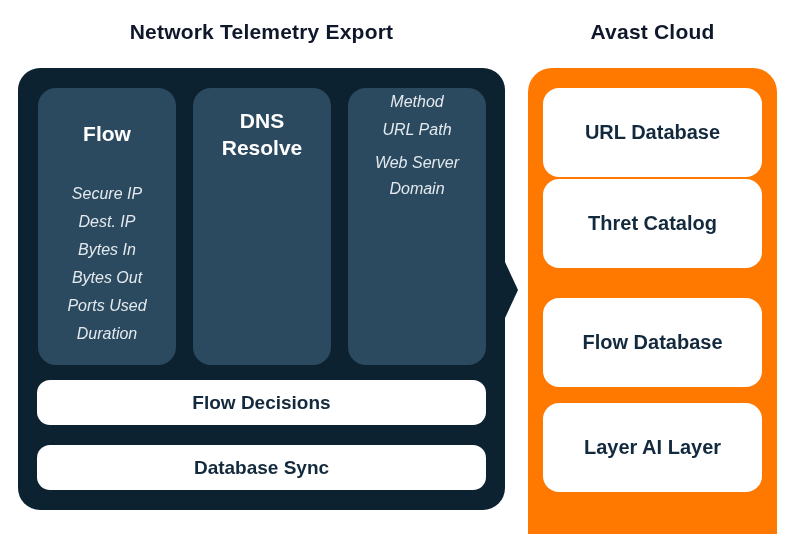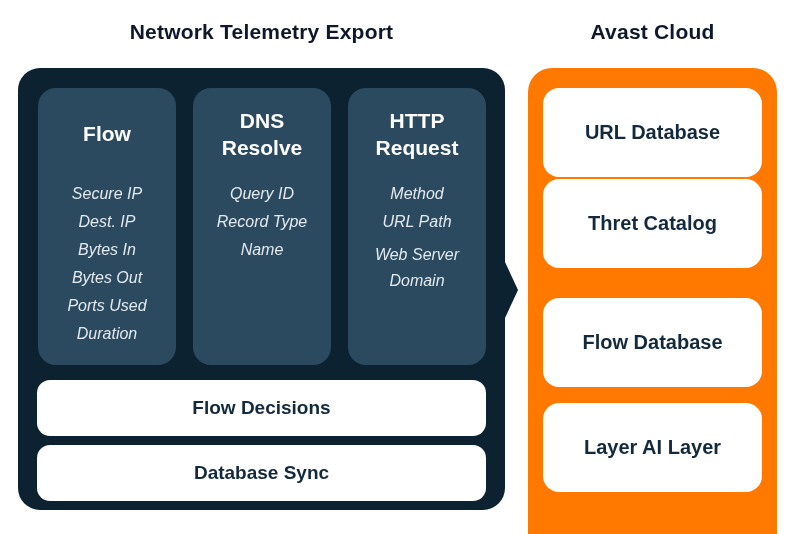--- a/index.html
+++ b/index.html
@@ -68,21 +68,21 @@
     line-height: 28px;
     color: #e3e9ee;
     padding: 0 10px;
   }
   .col-items .item { margin: 0; font-style: italic; }
   .col-items .gap-top { margin-top: 6px; line-height: 26px; }
 
   .bar {
     position: absolute;
     left: 19px;
-    width: 449px; height: 56px;
+    width: 449px; height: 45px;
     background: #ffffff;
     border-radius: 13px;
     display: flex;
     align-items: center;
     justify-content: center;
     font-size: 19px;
     font-weight: bold;
     color: #13293d;
   }
   .bar-1 { top: 312px; }
@@ -133,29 +133,23 @@
         <div class="item">Dest. IP</div>
         <div class="item">Bytes In</div>
         <div class="item">Bytes Out</div>
         <div class="item">Ports Used</div>
         <div class="item">Duration</div>
       </div>
     </div>
 
     <div class="col col-2">
       <div class="col-header">DNS Resolve</div>
-      <div class="col-items">
-        <div class="item">Query ID</div>
-        <div class="item">Record Type</div>
-        <div class="item">Name</div>
-      </div>
     </div>
 
     <div class="col col-3">
-      <div class="col-header">HTTP Request</div>
       <div class="col-items">
         <div class="item">Method</div>
         <div class="item">URL Path</div>
         <div class="item gap-top">Web Server Domain</div>
       </div>
     </div>
 
     <div class="bar bar-1">Flow Decisions</div>
     <div class="bar bar-2">Database Sync</div>
 

